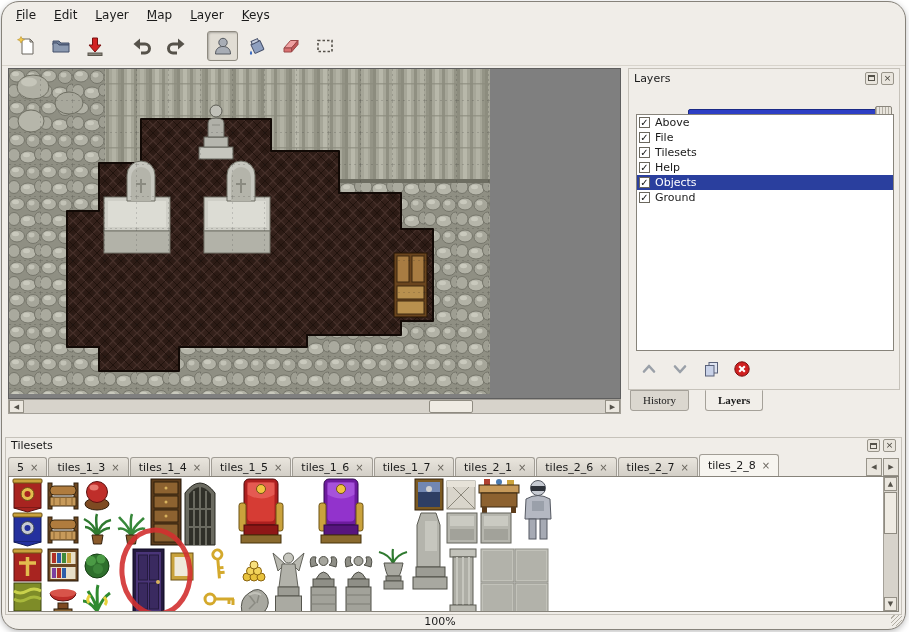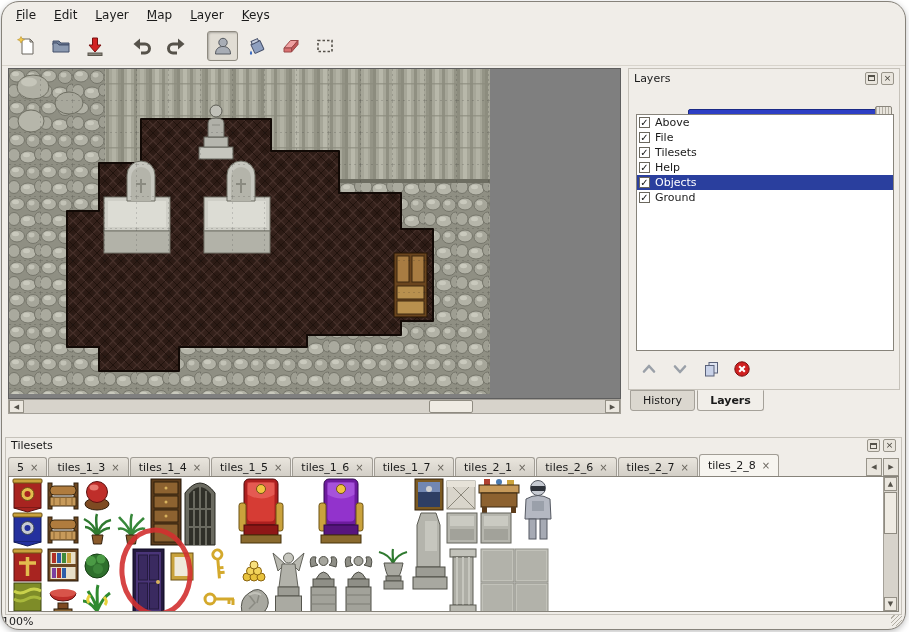--- a/index.html
+++ b/index.html
@@ -65,21 +65,21 @@
   .layer-row { display:flex; align-items:center; height:15px; padding-left:2px; gap:5px;
                font-size:11px; }
   .layer-row.selected { background:#2a3f9e; color:#ffffff; }
   .cb { width:11px; height:11px; flex:none; background:#ffffff; border:1px solid #6b675d;
         font-size:10px; line-height:10px; text-align:center; color:#101010; }
   .layer-tools { position:absolute; left:10px; top:290px; display:flex; gap:11px;
                  align-items:center; }
   .ltool { width:20px; height:20px; display:flex; align-items:center; justify-content:center; }
   .dock-tabs { position:absolute; left:628px; top:388px; display:flex; }
   .dock-tab { height:21px; padding:3px 12px; font-size:11px; background:#dbd7cf;
-              border:1px solid #a5a199; margin-right:2px; border-radius:0 0 3px 3px; }
+              border:1px solid #a5a199; margin-right:16px; border-radius:0 0 3px 3px;font-family:Liberation Serif, serif; }
   .dock-tab.active { background:#f1eee9; border-top-color:#f1eee9; font-weight:bold; }
 
   
   .tilesets-panel { position:absolute; left:3px; top:435px; width:897px; height:178px;
                     background:#f0ede8; border:1px solid #c6c2ba; }
   .ts-header { height:15px; display:flex; padding:1px 5px; }
   .ts-tabs { position:absolute; left:2px; top:16px; right:2px; height:22px;
              display:flex; align-items:flex-end; }
   .ts-tab { height:19px; display:flex; align-items:center; gap:6px; padding:0 8px;
             background:linear-gradient(#e9e5dd,#d3cfc7); border:1px solid #a19d95;
@@ -99,21 +99,21 @@
   .vscroll .sb-arrow { position:absolute; left:0; width:13px; height:14px; background:#ebe7df;
              border:1px solid #959187; font-size:7px; line-height:13px; text-align:center;
              color:#55524a; }
   .vscroll .up { top:0; }
   .vscroll .down { bottom:0; }
   .vscroll .thumb { position:absolute; left:0; top:15px; width:13px; height:42px;
              background:#efebe3; border:1px solid #8f8b81; }
 
   
   .statusbar { position:absolute; left:0; right:0; bottom:0; height:16px;
-               display:flex; align-items:center; justify-content:flex-start;
+               display:flex; align-items:center; justify-content:center;
                padding-right:27px; font-size:11px; }
   .sizegrip { position:absolute; right:3px; bottom:3px; width:11px; height:11px;
               background:repeating-linear-gradient(135deg,rgba(0,0,0,0) 0 2px,#b2aea4 2px 3px); }
 </style>
 </head>
 <body>
 
 <div class="window">
 
   <div class="menubar">

